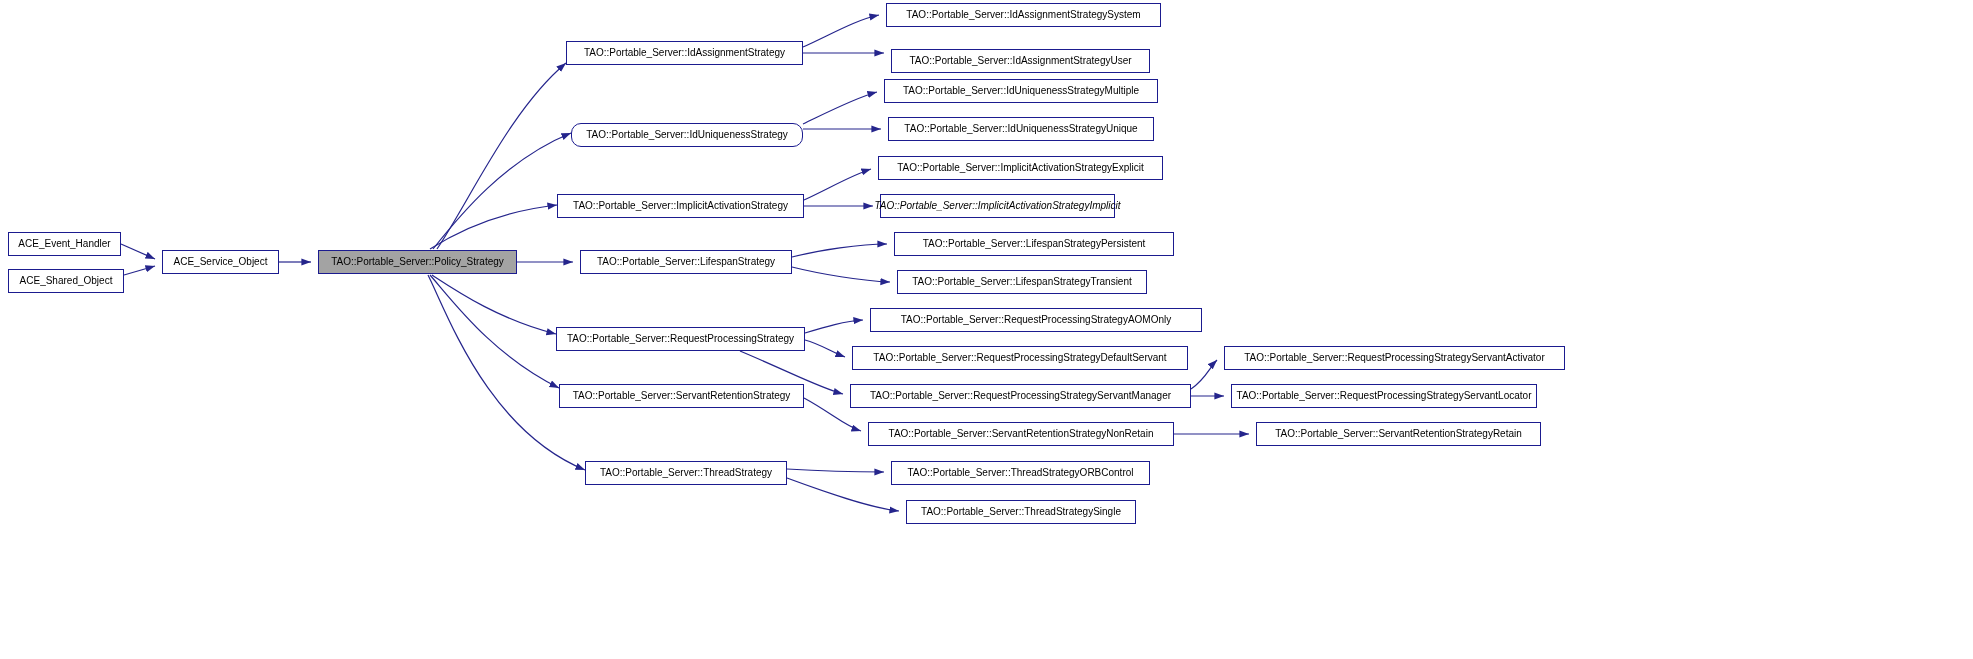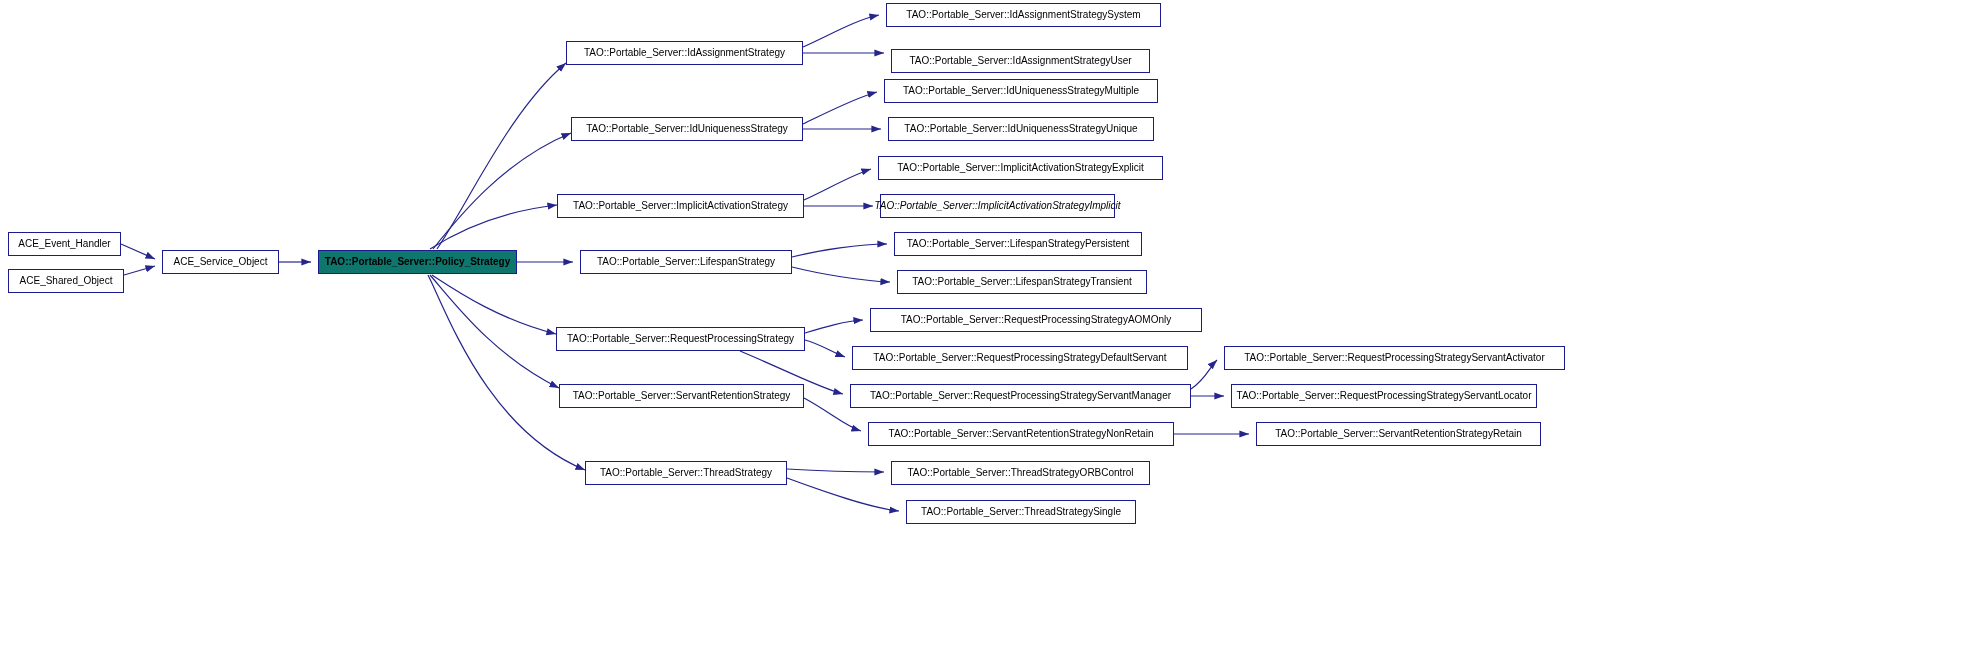--- a/index.html
+++ b/index.html
@@ -32,22 +32,21 @@
     font-size: 10px;
     line-height: 1;
     display: flex;
     align-items: center;
     justify-content: center;
     white-space: nowrap;
     padding: 0 6px;
     height: 24px;
   }
   .node.highlight {
-    background: #0f766e;
-    font-weight: bold;
+    background: #a3a3a3;
   }
 </style>
 </head>
 <body>
 
 <div id="canvas">
   <svg id="edges" viewBox="0 0 1973 659">
     <defs>
       <marker id="arrow" markerWidth="9" markerHeight="9" refX="8" refY="3" orient="auto" markerUnits="strokeWidth">
         <path d="M0,0 L8,3 L0,6 z" fill="#25258c"></path>
@@ -98,42 +97,42 @@
       </div>
       <div class="node" style="left: 566px; top: 41px; width: 237px;">
         <span>TAO::Portable_Server::IdAssignmentStrategy</span>
       </div>
       <div class="node" style="left: 886px; top: 3px; width: 275px;">
         <span>TAO::Portable_Server::IdAssignmentStrategySystem</span>
       </div>
       <div class="node" style="left: 891px; top: 49px; width: 259px;">
         <span>TAO::Portable_Server::IdAssignmentStrategyUser</span>
       </div>
-      <div class="node" style="left: 571px; top: 117px; width: 232px;">
+      <div class="node" style="left: 571px; top: 123px; width: 232px; border-radius: 10px;">
         <span>TAO::Portable_Server::IdUniquenessStrategy</span>
       </div>
       <div class="node" style="left: 884px; top: 79px; width: 274px;">
         <span>TAO::Portable_Server::IdUniquenessStrategyMultiple</span>
       </div>
       <div class="node" style="left: 888px; top: 117px; width: 266px;">
         <span>TAO::Portable_Server::IdUniquenessStrategyUnique</span>
       </div>
       <div class="node" style="left: 557px; top: 194px; width: 247px;">
         <span>TAO::Portable_Server::ImplicitActivationStrategy</span>
       </div>
       <div class="node" style="left: 878px; top: 156px; width: 285px;">
         <span>TAO::Portable_Server::ImplicitActivationStrategyExplicit</span>
       </div>
       <div class="node" style="left: 880px; top: 194px; width: 235px; font-style: italic;">
         <span>TAO::Portable_Server::ImplicitActivationStrategyImplicit</span>
       </div>
       <div class="node" style="left: 580px; top: 250px; width: 212px;">
         <span>TAO::Portable_Server::LifespanStrategy</span>
       </div>
-      <div class="node" style="left: 894px; top: 232px; width: 248px;">
+      <div class="node" style="left: 894px; top: 232px; width: 280px;">
         <span>TAO::Portable_Server::LifespanStrategyPersistent</span>
       </div>
       <div class="node" style="left: 897px; top: 270px; width: 250px;">
         <span>TAO::Portable_Server::LifespanStrategyTransient</span>
       </div>
       <div class="node" style="left: 556px; top: 327px; width: 249px;">
         <span>TAO::Portable_Server::RequestProcessingStrategy</span>
       </div>
       <div class="node" style="left: 870px; top: 308px; width: 332px;">
         <span>TAO::Portable_Server::RequestProcessingStrategyAOMOnly</span>

